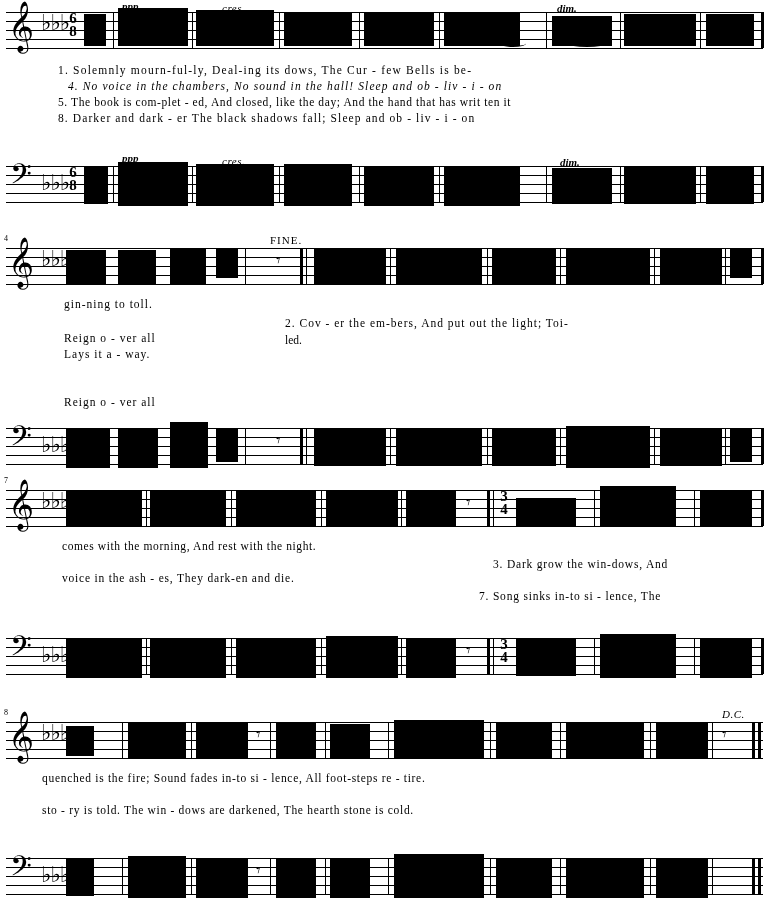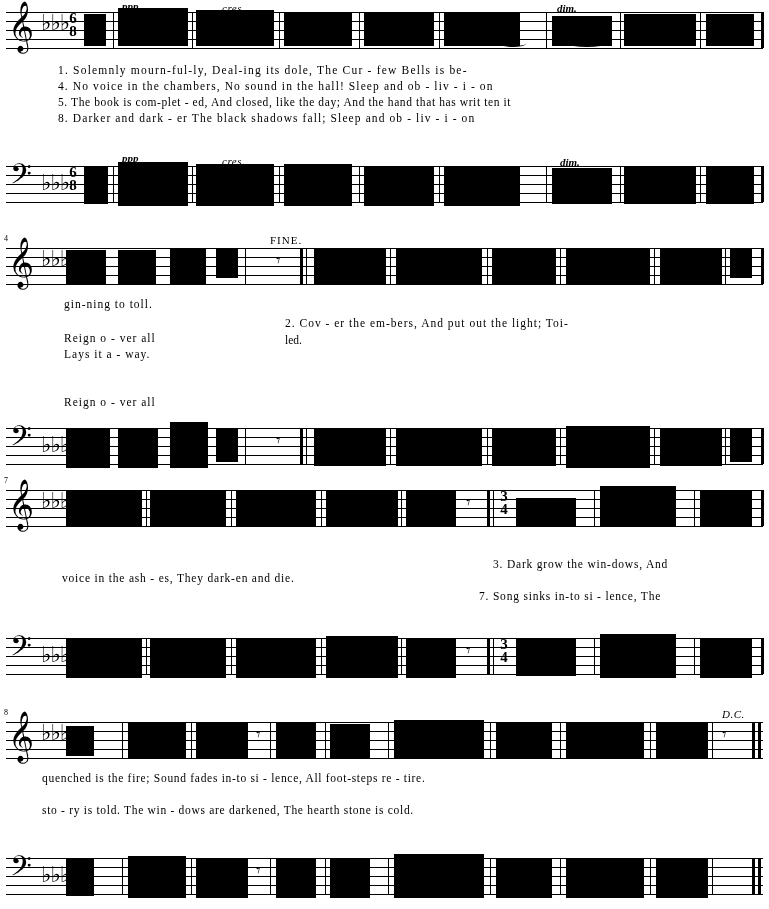--- a/index.html
+++ b/index.html
@@ -80,23 +80,23 @@
     <div class="bar" style="left:279px;top:12px;height:36px;"></div>
     <div class="bar" style="left:359px;top:12px;height:36px;"></div>
     <div class="bar" style="left:439px;top:12px;height:36px;"></div>
     <div class="bar" style="left:546px;top:12px;height:36px;"></div>
     <div class="bar" style="left:620px;top:12px;height:36px;"></div>
     <div class="bar" style="left:700px;top:12px;height:36px;"></div>
     <div class="bar thick" style="left:761px;top:12px;height:36px;"></div>
 
     <div class="lyric" style="left:58px;top:64px;letter-spacing:1.2px;">
       <span class="lyricnum">1.</span>
-      <span>Solemnly mourn-ful-ly,  Deal-ing its dole, The   Cur  -  few Bells is be-</span>
-    </div>
-    <div class="lyric" style="left:58px;top:80px;letter-spacing:1.1px;">
+      <span>Solemnly mourn-ful-ly,  Deal-ing its dows, The   Cur  -  few Bells is be-</span>
+    </div>
+    <div class="lyric" style="left:68px;top:80px;letter-spacing:1.1px;font-style:italic;">
       <span class="lyricnum">4.</span>
       <span>No voice in the chambers, No  sound in  the  hall!       Sleep and  ob -  liv -  i  -  on</span>
     </div>
     <div class="lyric" style="left:58px;top:96px;letter-spacing:0.6px;">
       <span class="lyricnum">5.</span>
       <span>The book is com-plet - ed, And closed, like the day; And the hand that has writ ten it</span>
     </div>
     <div class="lyric" style="left:58px;top:112px;letter-spacing:1.1px;text-align:center;">
       <span class="lyricnum">8.</span>
       <span>Darker and dark - er  The  black shadows fall;       Sleep and ob -  liv -  i  -  on</span>
@@ -251,20 +251,21 @@
     <div class="bar" style="left:146px;top:16px;height:36px;"></div>
     <div class="bar" style="left:231px;top:16px;height:36px;"></div>
     <div class="bar" style="left:321px;top:16px;height:36px;"></div>
     <div class="bar" style="left:401px;top:16px;height:36px;"></div>
     <div class="bar thick" style="left:487px;top:16px;height:36px;"></div>
     <div class="bar" style="left:493px;top:16px;height:36px;"></div>
     <div class="bar" style="left:594px;top:16px;height:36px;"></div>
     <div class="bar" style="left:694px;top:16px;height:36px;"></div>
     <div class="bar thick" style="left:761px;top:16px;height:36px;"></div>
 
+    <div class="lyric" style="left:62px;top:66px;letter-spacing:.6px;">comes with the morning, And  rest with the night.</div>
     <div class="lyric" style="left:62px;top:98px;letter-spacing:.8px;">voice   in   the   ash - es, They dark-en   and  die.</div>
     <div class="lyric" style="left:493px;top:84px;letter-spacing:.8px;">
       <span class="lyricnum">3.</span>
       <span>Dark grow    the  win-dows, And</span>
     </div>
     <div class="lyric" style="left:479px;top:116px;letter-spacing:.8px;">
       <span class="lyricnum">7.</span>
       <span>Song sinks   in-to  si  -  lence, The</span>
     </div>
 

